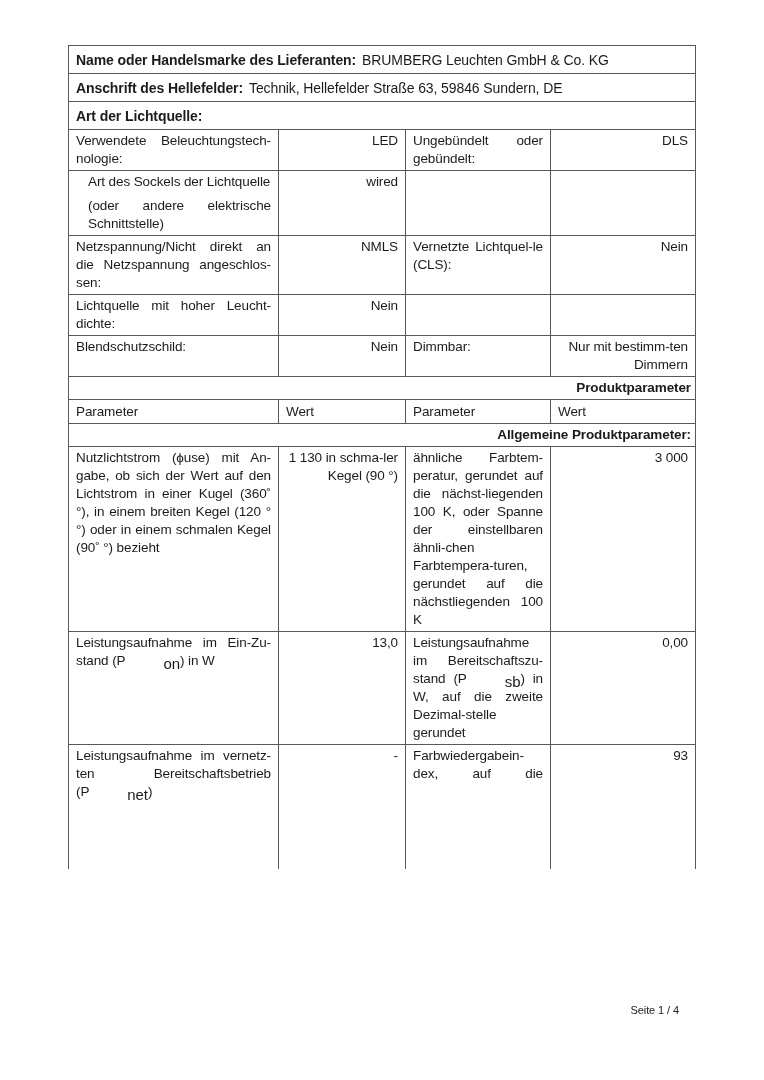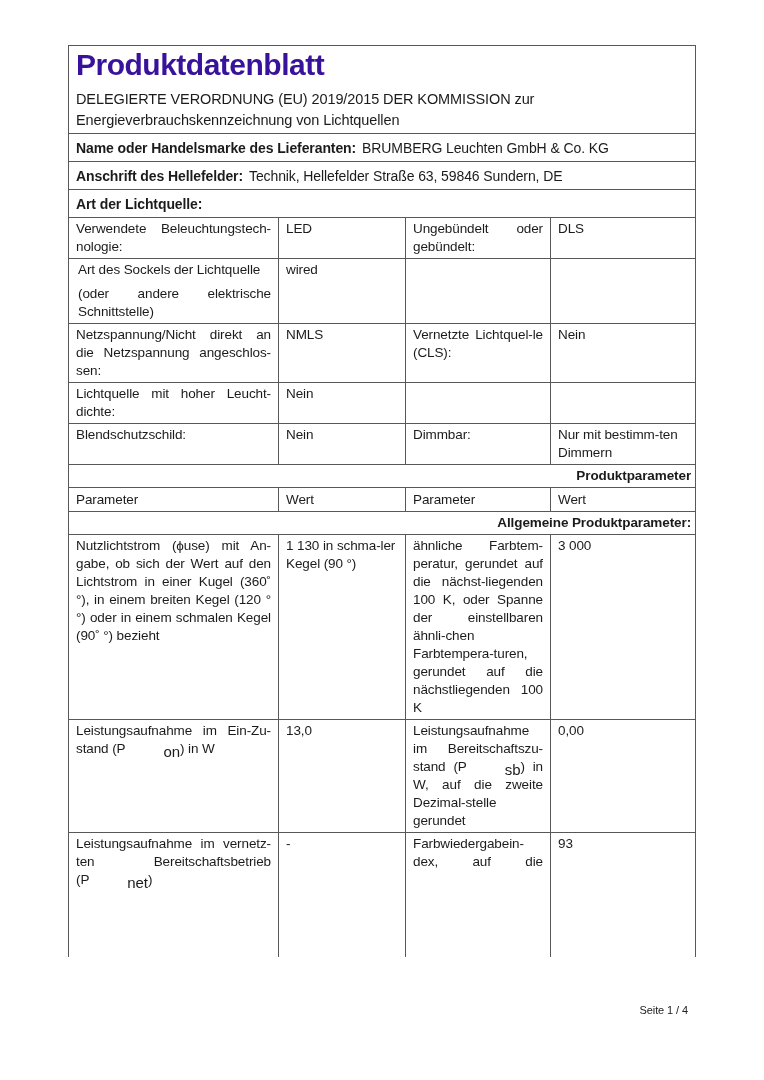--- a/index.html
+++ b/index.html
@@ -39,51 +39,44 @@
   .lbl{font-weight:bold;}
   .val{margin-left:6px;}
   
   tr.sec-head td{
     text-align:right;font-weight:bold;padding:2px 4px;height:18px;
     vertical-align:middle;
   }
   tr.col-head td{padding:2px 7px;height:19px;vertical-align:middle;margin-left:32px;}
   
   td.txt{text-align:justify;text-align-last:left;-moz-text-align-last:left;}
-  td.valc{text-align:left;}
-  td.txt p{margin:0 0 6px 2px;}
+  td.valc{text-align:right;}
+  td.txt p{margin:0 0 6px 12px;}
   td.txt p:last-child{margin-bottom:0;}
   sub{font-size:15px;line-height:0;margin-left:38px;}
   
   tr.row-cut td{height:120px;border-bottom:none;}
   tr.row-cut td.txt{text-align-last:justify;-moz-text-align-last:justify;}
   .page-footer{
-    position:absolute;right:76px;top:1003px;font-size:11px;line-height:14px;
+    position:absolute;right:85px;top:1003px;font-size:11px;line-height:14px;
     color:#222;
   }
 </style>
 </head>
 <body>
 
 <div class="doc">
   <table class="sheet">
     <colgroup>
       <col style="width:210px">
         <col style="width:127px">
         <col style="width:145px">
         <col style="width:145px">
     </colgroup>
     <tbody id="sheet-body">
-      <tr>
-        <td colspan="4" class="title-cell">
-          <h1 class="doc-title">Produktdatenblatt</h1>
-          <div class="subtitle-line">DELEGIERTE VERORDNUNG (EU) 2019/2015 DER KOMMISSION zur</div>
-          <div class="subtitle-line">Energieverbrauchskennzeichnung von Lichtquellen</div>
-        </td>
-      </tr>
 
     <tr class="info-row">
           <td colspan="4"><span class="lbl">Name oder Handelsmarke des Lieferanten:</span><span class="val">BRUMBERG Leuchten GmbH &amp; Co. KG</span></td>
         </tr>
         <tr class="info-row">
           <td colspan="4"><span class="lbl">Anschrift des Hellefelder:</span><span class="val">Technik, Hellefelder Straße 63, 59846 Sundern, DE</span></td>
         </tr>
         <tr class="info-row">
           <td colspan="4"><span class="lbl">Art der Lichtquelle:</span></td>
         </tr>

